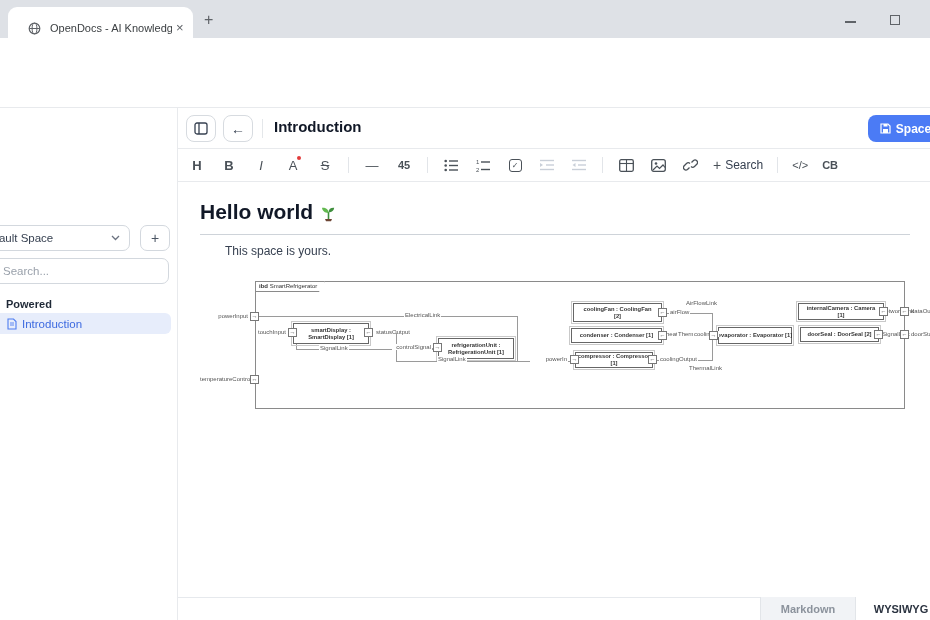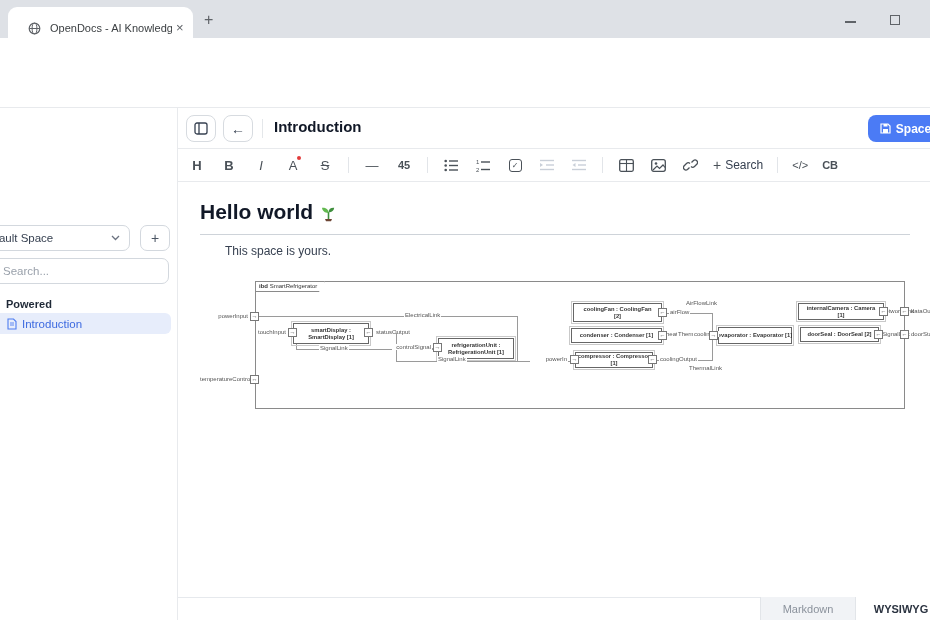--- a/index.html
+++ b/index.html
@@ -73,21 +73,21 @@
   .frametab { left:55px; top:5px; width:70px; height:11px; background:#fff; border:1px solid #8a8a8a; clip-path:polygon(0 0,100% 0,calc(100% - 6px) 100%,0 100%); font-size:6px; line-height:9px; padding-left:3px; white-space:nowrap; }
   .dl { background:#9a9a9a; z-index:1; }
   .dp { width:9px; height:9px; background:#fff; border:1px solid #777; z-index:4; font-size:6px; line-height:7px; text-align:center; color:#444; }
   .dblk { background:#fff; border:1px solid #666; outline:1px solid #c9c9c9; outline-offset:1px; z-index:2; display:flex; flex-direction:column; align-items:center; justify-content:center; text-align:center; font-weight:700; font-size:5.8px; line-height:7px; white-space:nowrap; }
   .dlab { z-index:3; white-space:nowrap; color:#555; font-size:6px; }
   .dlab.bg { background:#fff; padding:0 1px; }
   .dlab.r { text-align:right; }
 
   
   .foot-line { left:178px; top:597px; width:752px; border-top:1px solid #e6e9ed; }
-  .etab { top:597px; height:23px; display:flex; align-items:center; justify-content:center; font-size:11px; }
+  .etab { top:597px; height:23px; display:flex; align-items:center; justify-content:center; font-size:11px;font-weight:bold; }
   .etab.md { left:760px; width:96px; background:#f1f3f6; border-left:1px solid #e2e5e9; border-right:1px solid #e2e5e9; color:#8b929c; }
   .etab.wy { left:856px; width:90px; background:#fff; color:#2b3340; font-weight:700; }
 
   svg { display:block; }
 </style>
 </head>
 <body>
 
 <div class="screen">
 

